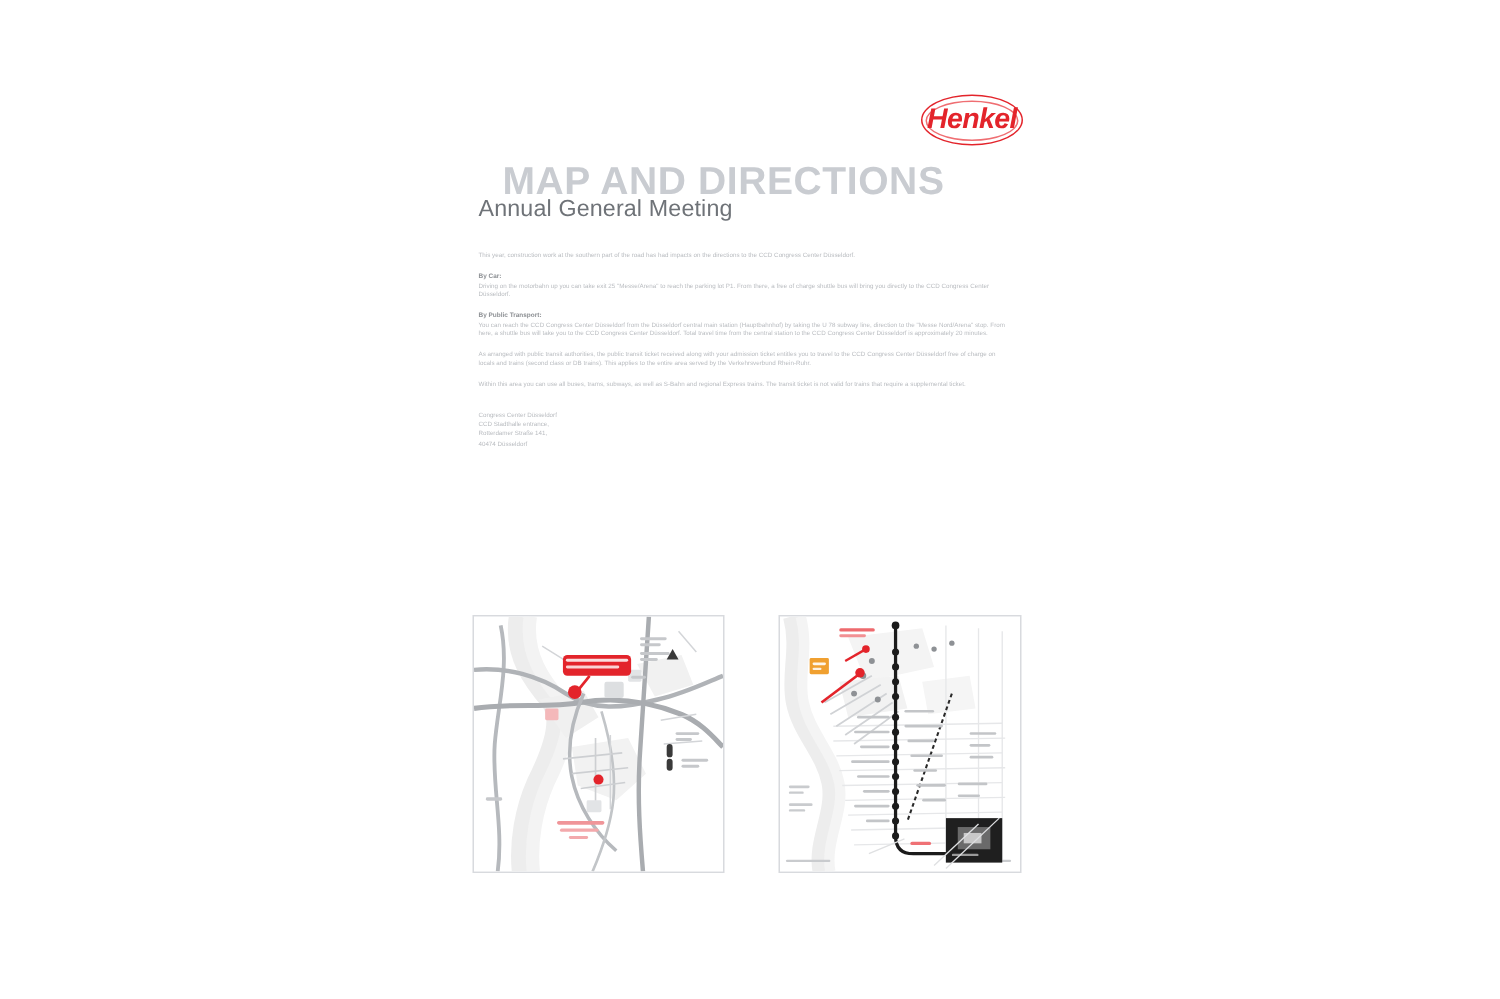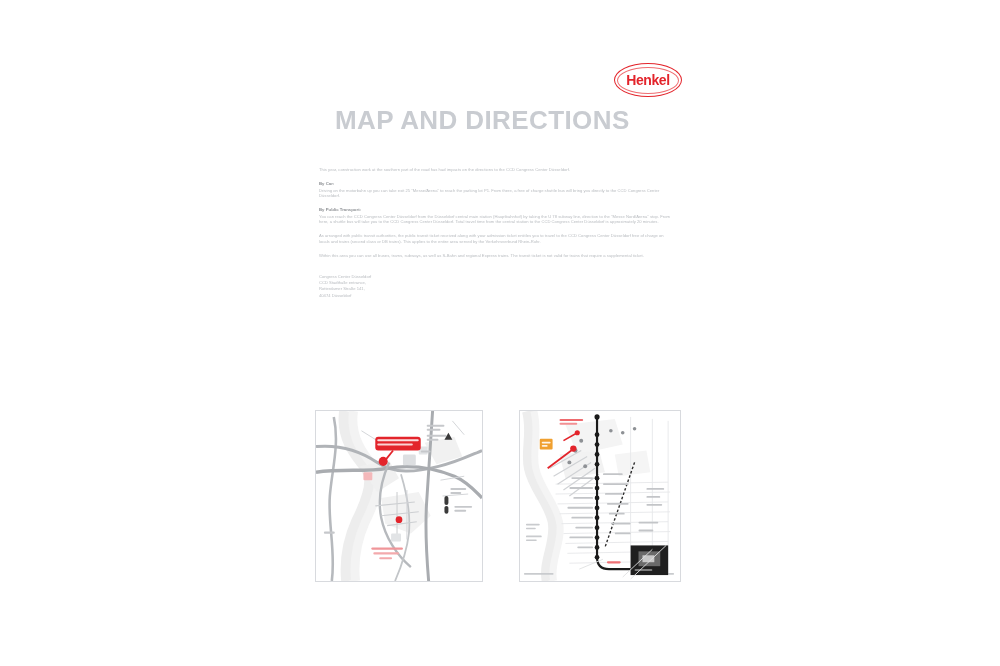--- a/index.html
+++ b/index.html
@@ -25,22 +25,22 @@
     box-sizing:border-box;background:#fff;
   }
   .logo-oval2{
     position:absolute;left:3px;top:3.5px;width:62px;height:27px;
     border:1px solid #ef6e72;border-radius:50%;
     box-sizing:border-box;
   }
   .logo-text{
     position:absolute;left:0;top:0;width:68px;height:34px;
     display:flex;align-items:center;justify-content:center;
-    color:#e3242b;font-size:14px;font-weight:bold;
-    letter-spacing:-0.4px;font-family:"Liberation Sans", sans-serif;
+    color:#e3242b;font-size:19px;font-weight:bold;
+    letter-spacing:-0.4px;font-family:"Liberation Sans", sans-serif;font-style:italic;
   }
 
   
   .title{
     position:absolute;left:335px;top:105px;
     font-size:26px;font-weight:bold;color:#c9ccd1;
     letter-spacing:0.4px;white-space:nowrap;
   }
   .subtitle{
     position:absolute;left:319px;top:131px;
@@ -79,20 +79,21 @@
 
 <div class="page">
 
   <div class="logo">
     <div class="logo-oval"></div>
     <div class="logo-oval2"></div>
     <div class="logo-text">Henkel</div>
   </div>
 
   <div class="title">MAP AND DIRECTIONS</div>
+  <div class="subtitle">Annual General Meeting</div>
 
   <div class="body">
 
     <p class="para">This year, construction work at the southern part of the road has had impacts on the directions to the CCD Congress Center Düsseldorf.</p>
 
     <p class="subhead">By Car:</p>
     <p class="para">Driving on the motorbahn up you can take exit 25 "Messe/Arena" to reach the parking lot P1. From there, a free of charge shuttle bus will bring you directly to the CCD Congress Center Düsseldorf.</p>
 
     <p class="subhead">By Public Transport:</p>
     <p class="para">You can reach the CCD Congress Center Düsseldorf from the Düsseldorf central main station (Hauptbahnhof) by taking the U 78 subway line, direction to the "Messe Nord/Arena" stop. From here, a shuttle bus will take you to the CCD Congress Center Düsseldorf. Total travel time from the central station to the CCD Congress Center Düsseldorf is approximately 20 minutes.</p>

